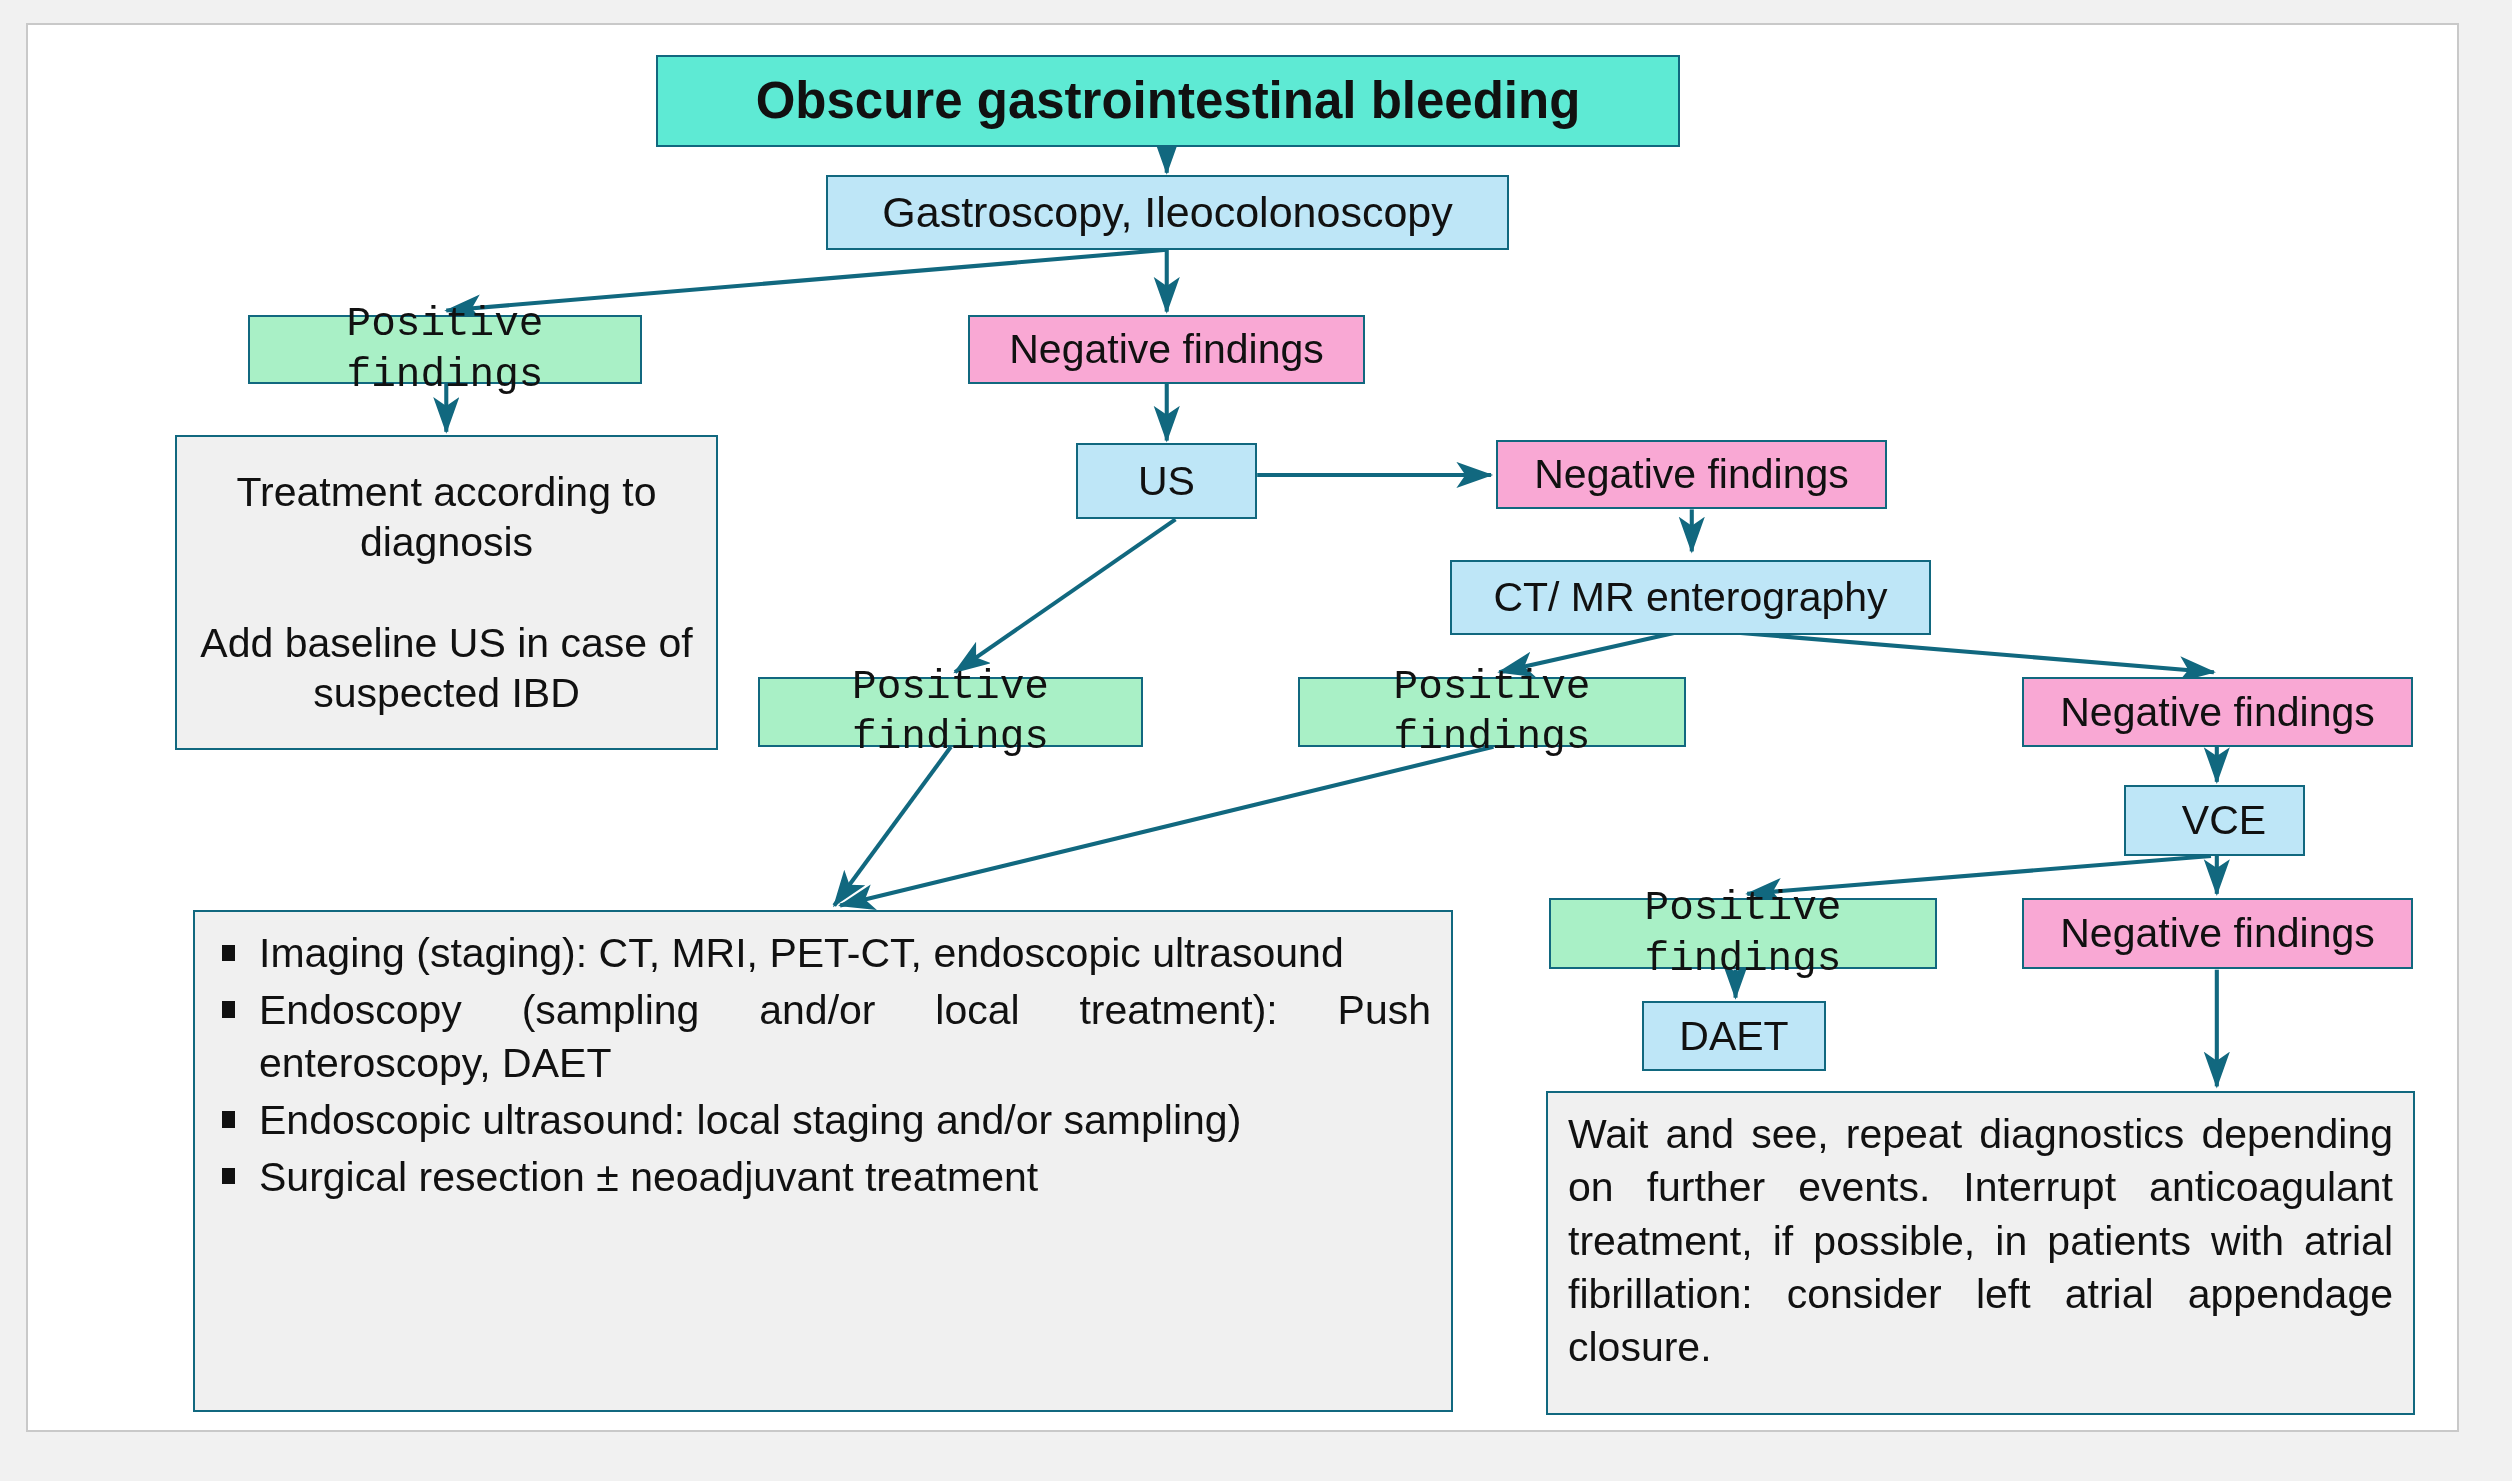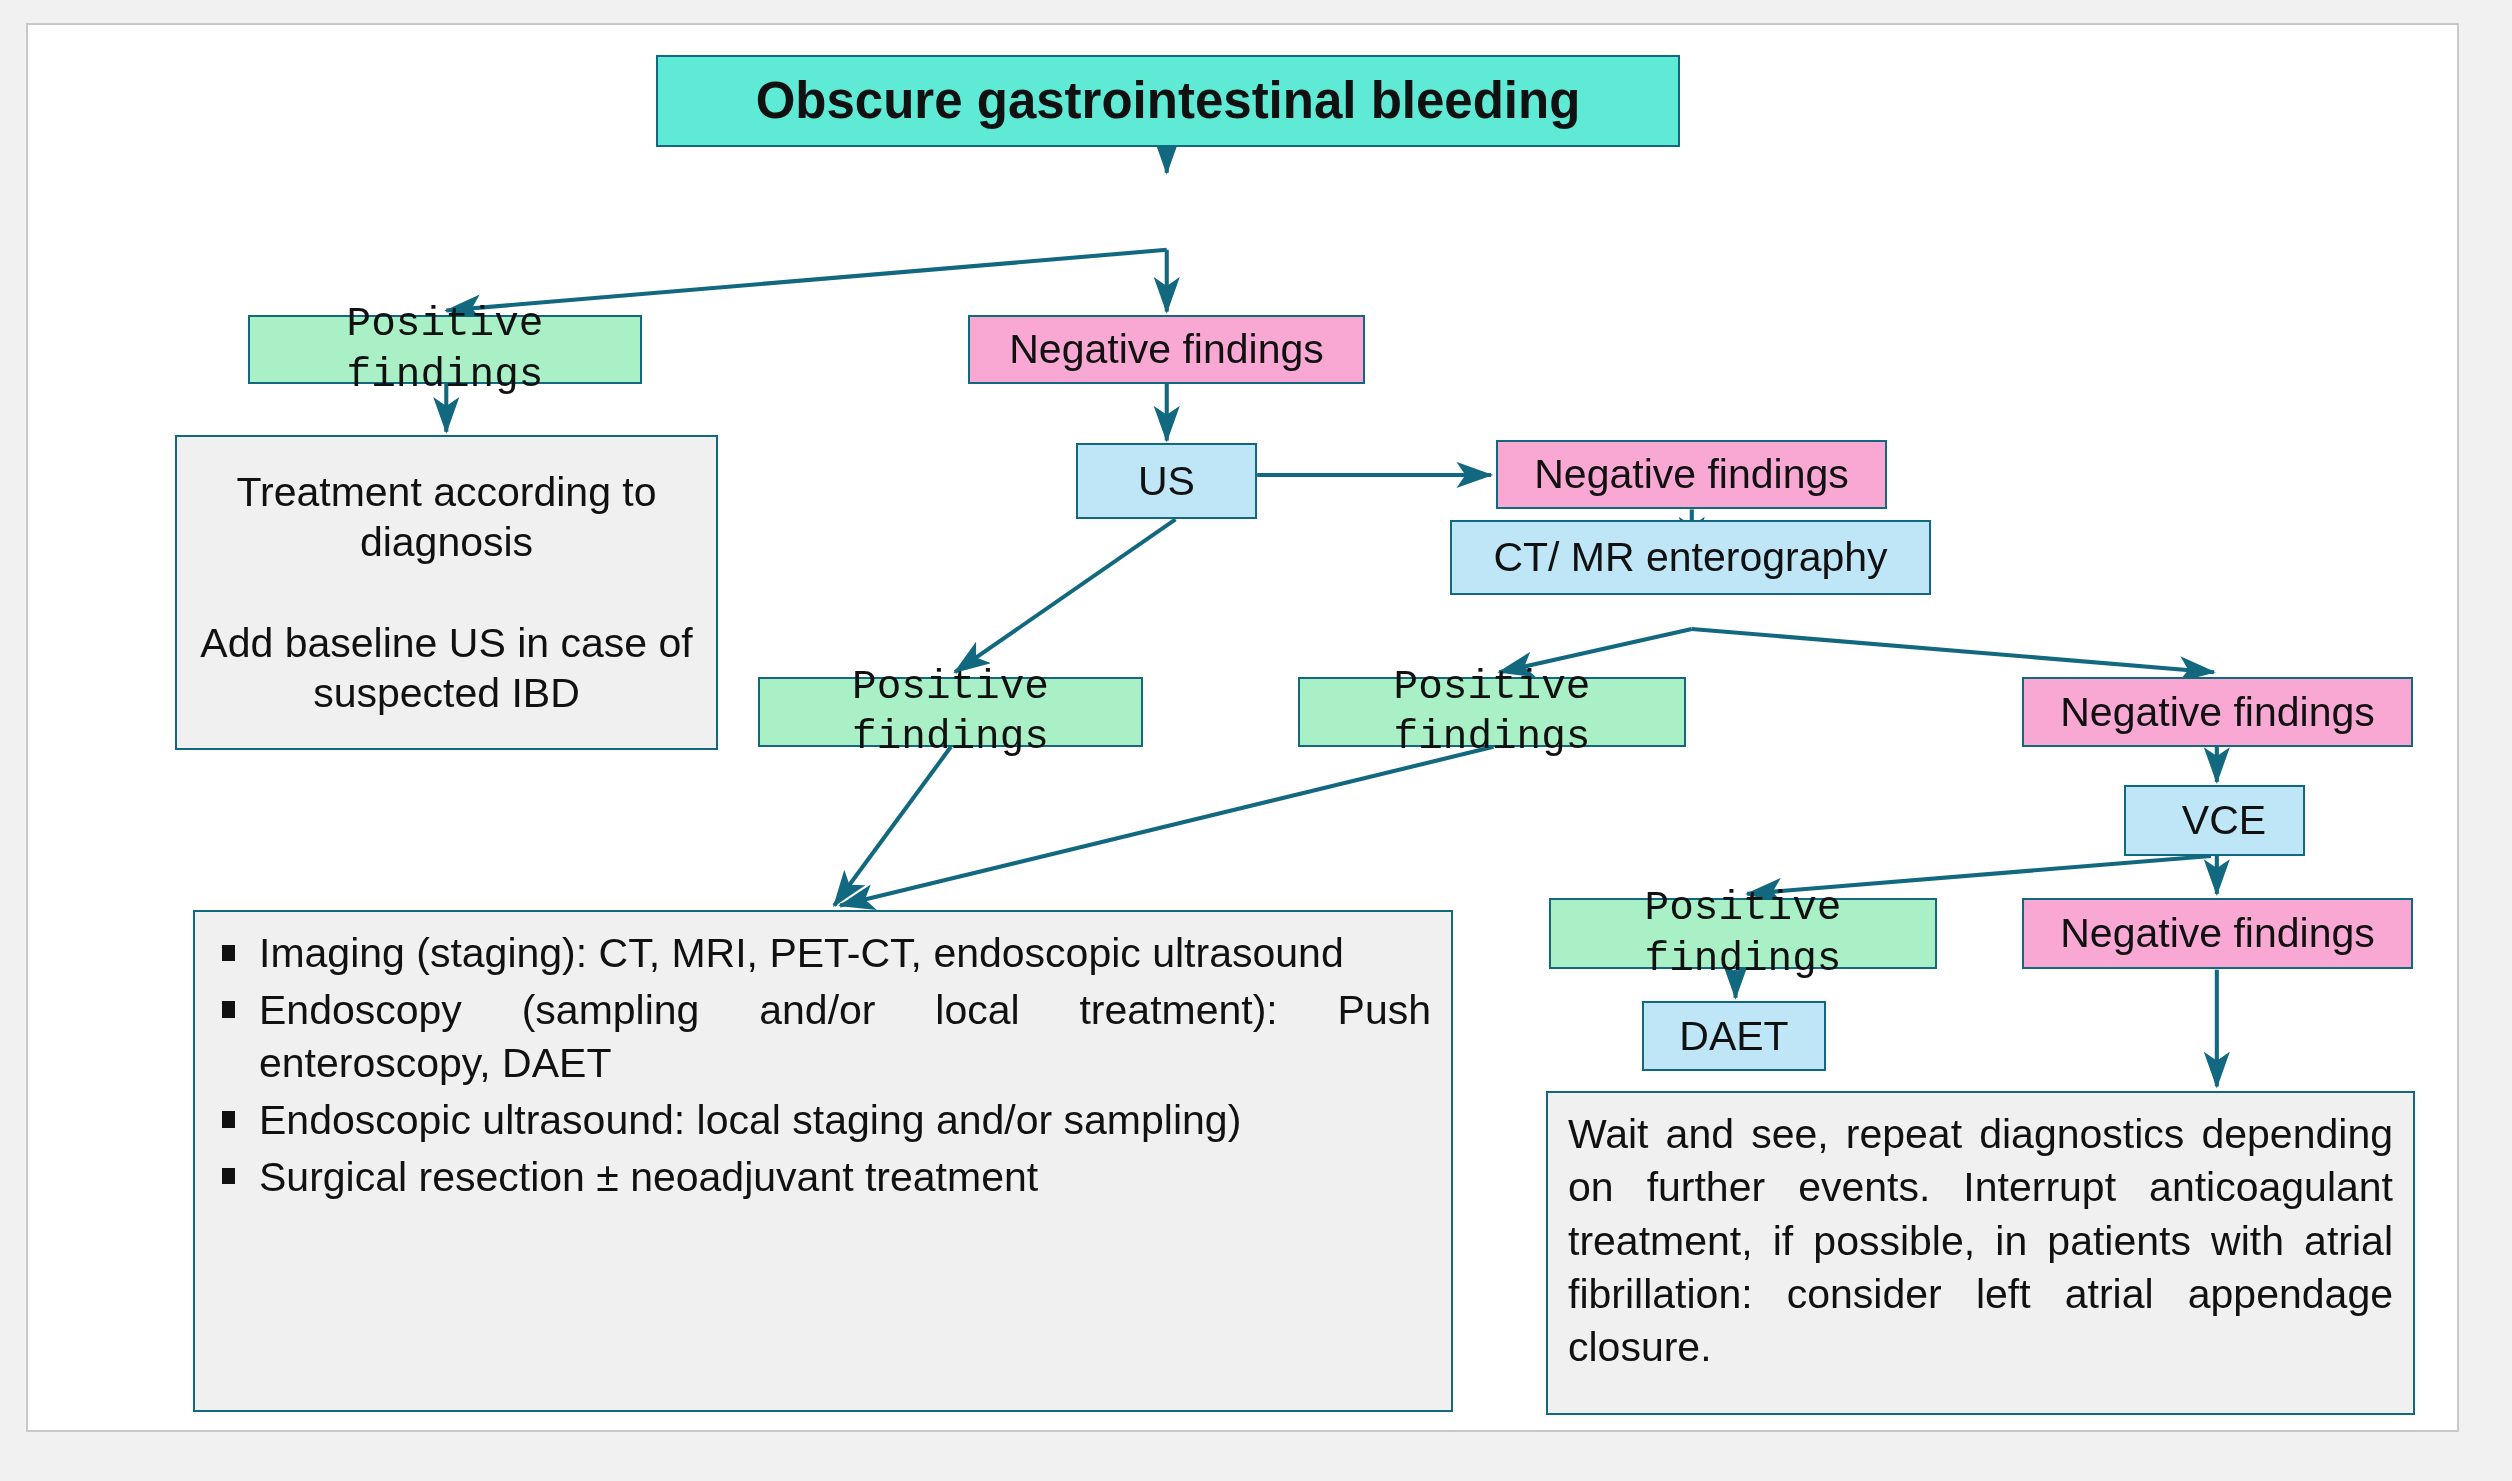--- a/index.html
+++ b/index.html
@@ -58,21 +58,21 @@
   .fill-gray   { background: #f0f0f0; }
 
   #n-title { left:656px; top:55px; width:1024px; height:92px;
              font-size:51px; font-weight:bold; }
   #n-gastro { left:826px; top:175px; width:683px; height:75px; font-size:43px; }
   #n-pos1  { left:248px;  top:315px;  width:394px; height:69px; font-size:41px; }
   #n-neg1  { left:968px; top:315px;  width:397px; height:69px; font-size:41px; }
   #n-treat { left:175px;  top:435px;  width:543px;  height:315px; font-size:41px; }
   #n-us    { left:1076px; top:443px;  width:181px; height:76px; font-size:41px; }
   #n-neg2  { left:1496px; top:440px;  width:391px; height:69px; font-size:41px; }
-  #n-ctmr  { left:1450px; top:520px;  width:481px; height:75px; font-size:41px; }
+  #n-ctmr  { left:1450px; top:560px;  width:481px; height:75px; font-size:41px; }
   #n-pos2  { left:758px; top:677px; width:385px; height:70px; font-size:41px; }
   #n-pos3  { left:1298px; top:677px; width:388px; height:70px; font-size:41px; }
   #n-neg3  { left:2022px; top:677px; width:391px; height:70px; font-size:41px; }
   #n-vce   { left:2124px; top:785px; width:181px; height:71px; font-size:41px;padding-left:19px; }
   #n-pos4  { left:1549px; top:898px; width:388px; height:71px; font-size:41px; }
   #n-neg4  { left:2022px; top:898px; width:391px; height:71px; font-size:41px; }
   #n-daet  { left:1642px; top:1001px; width:184px; height:70px; font-size:41px; }
   #n-bigleft  { left:193px;  top:910px; width:1260px; height:502px; }
   #n-bigright { left:1546px; top:1091px; width:869px; height:324px; }
 
@@ -145,20 +145,23 @@
         <path d="M2975,1662 L2975,1710"></path>
 
         <path d="M3800,1662 L3800,1862"></path>
       </g>
     </svg>
 
     <div class="node fill-white" id="n-title">
       <span class="lbl">Obscure gastrointestinal bleeding</span>
     </div>
 
+    <div class="node fill-blue" id="n-gastro">
+      <span class="lbl">Gastroscopy, Ileocolonoscopy</span>
+    </div>
 
     <div class="node fill-green" id="n-pos1">
       <span class="lbl">Positive findings</span>
     </div>
 
     <div class="node fill-peach" id="n-neg1">
       <span class="lbl">Negative findings</span>
     </div>
 
     <div class="node fill-gray" id="n-treat">

